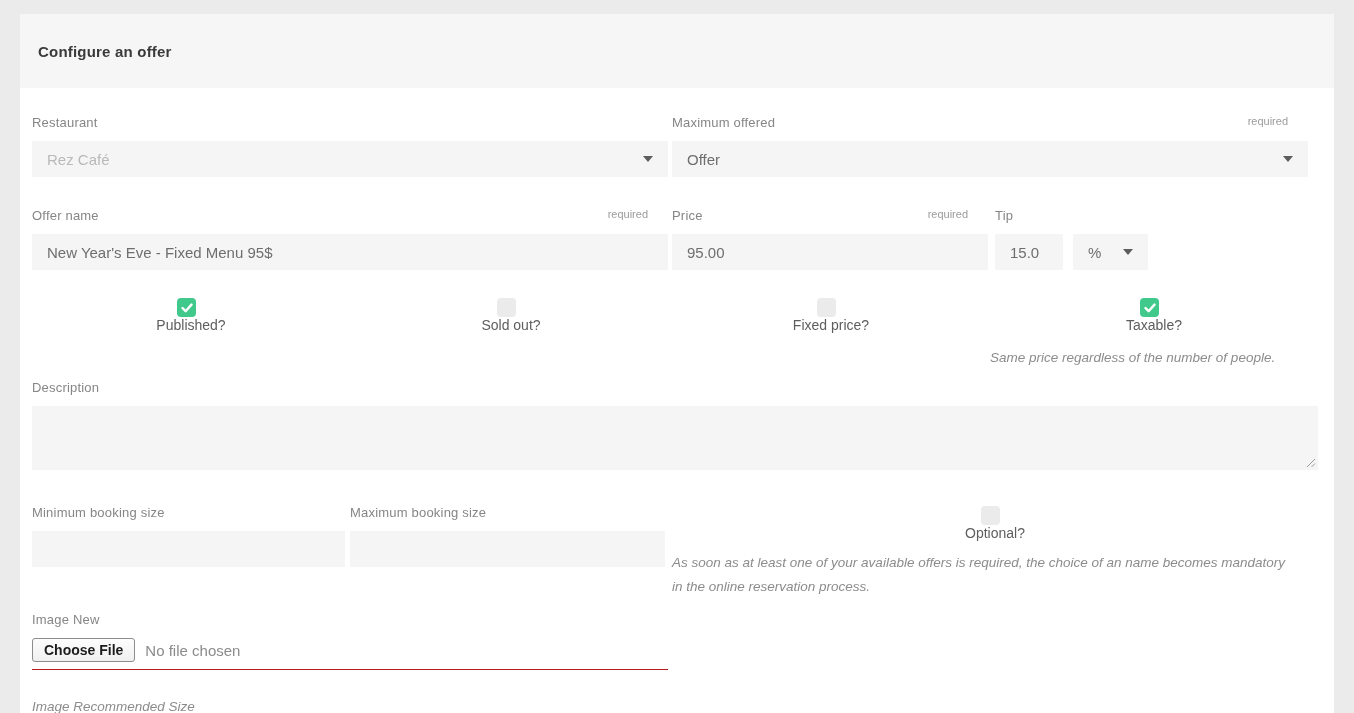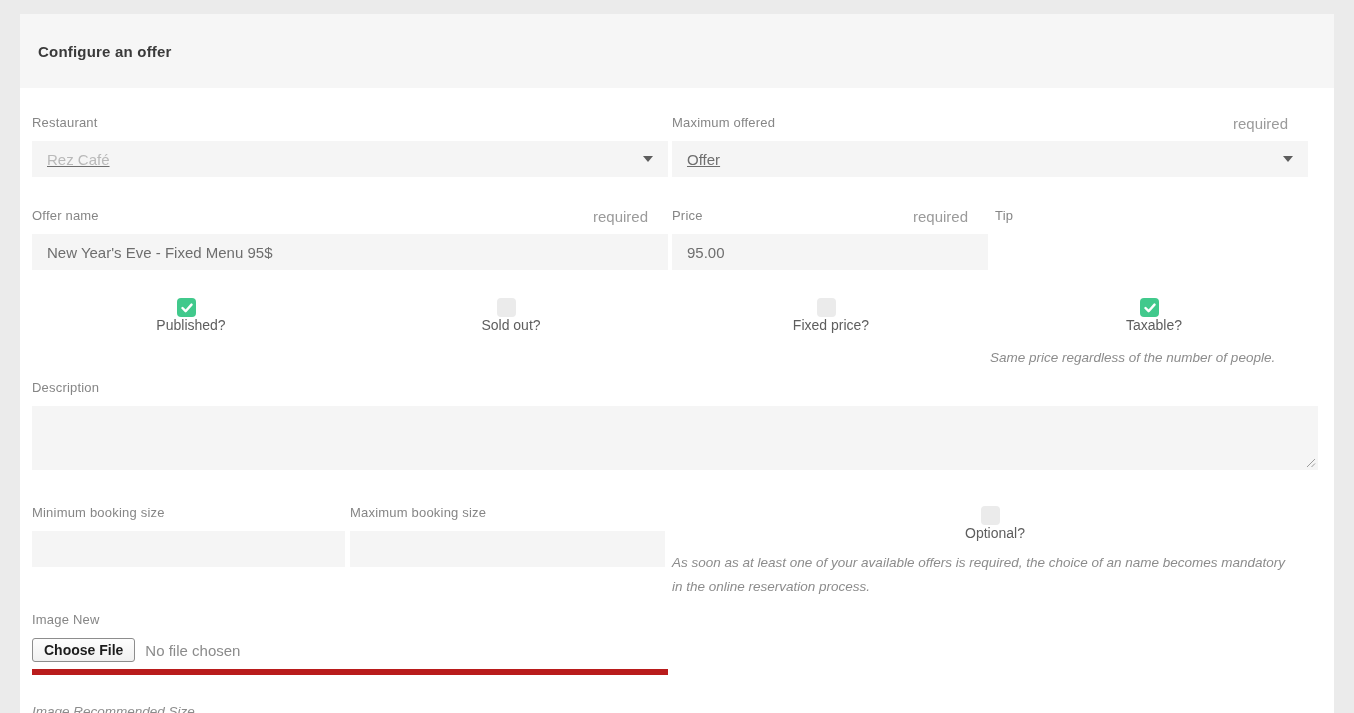--- a/index.html
+++ b/index.html
@@ -14,30 +14,30 @@
     background:#f6f6f6;
     height:74px;
     display:flex; align-items:center;
     padding:0 18px;
   }
   .card-title { font-size:15px; font-weight:700; color:#3a3a3a; letter-spacing:.2px; }
   .card-body { background:#ffffff; padding:27px 16px 18px 12px; }
 
   .label-row { display:flex; justify-content:space-between; margin-bottom:10px; height:16px; }
   .field-label { font-size:13px; color:#868686; letter-spacing:.2px; }
-  .required { font-size:15px; color:#9b9b9b; padding-right:20px; }
+  .required { font-size:11px; color:#9b9b9b; padding-right:20px; }
 
   .input, .select {
     background:#f5f5f5; border:none; height:36px; width:100%;
     font-family:"Liberation Sans", sans-serif;
     font-size:15px; color:#6e6e6e; padding:0 15px;
     display:flex; align-items:center; outline:none;
   }
   input.input::placeholder { color:#b9b9b9; }
-  .select { justify-content:center; cursor:pointer;text-decoration:underline; }
+  .select { justify-content:center; cursor:pointer; }
   .select .select-value { flex:1; }
   .select.disabled .select-value { color:#b9b9b9; }
   .caret {
     width:0; height:0; flex:none;
     border-left:5px solid transparent; border-right:5px solid transparent;
     border-top:6px solid #5d5d5d;
   }
 
   .row { display:flex; }
   .row1 { margin-bottom:31px; }
@@ -81,21 +81,21 @@
   .row4 { margin-bottom:13px; }
   .min-col { width:313px; margin-right:5px; }
   .max-col { width:315px; margin-right:7px; }
   .optional-col { flex:1; padding-top:1px; }
   .optional-col .checkbox-field { margin-bottom:10px; }
   .optional-hint { max-width:615px; }
 
   .image-section { width:636px; }
   .file-row {
     display:flex; align-items:center;
-    border-bottom:6px solid #b91c1c;
+    border-bottom:1px solid #b91c1c;
     padding-bottom:7px;
   }
   .choose-file-btn {
     font-family:"Liberation Sans", sans-serif;
     font-size:14px; font-weight:700; color:#1c1c1c;
     background:linear-gradient(#fdfdfd,#f0f0f0);
     border:1px solid #8d8d8d; border-radius:3px;
     height:24px; padding:0 11px; cursor:pointer;
   }
   .file-status { font-size:15px; color:#8b8b8b; margin-left:10px; }
@@ -145,20 +145,27 @@
         <div class="label-row">
           <span class="field-label">Price</span>
           <span class="required">required</span>
         </div>
         <input class="input" type="text" value="95.00" style="">
       </div>
       <div class="tip-col">
         <div class="label-row">
           <span class="field-label">Tip</span>
         </div>
+        <div class="tip-controls">
+          <input class="input tip-input" type="text" value="15.0" style="">
+          <div class="select tip-select">
+            <span class="select-value">%</span>
+            <span class="caret"></span>
+          </div>
+        </div>
       </div>
     </div>
 
     <div class="cb-grid">
       <div class="checkbox-field">
         <span class="checkbox checked">
           <svg width="12" height="10" viewBox="0 0 12 10">
               <path d="M1.5 5 L4.6 8.2 L10.5 1.6" stroke="#ffffff" stroke-width="2.4" fill="none" stroke-linecap="round" stroke-linejoin="round"></path>
             </svg>
         </span>

